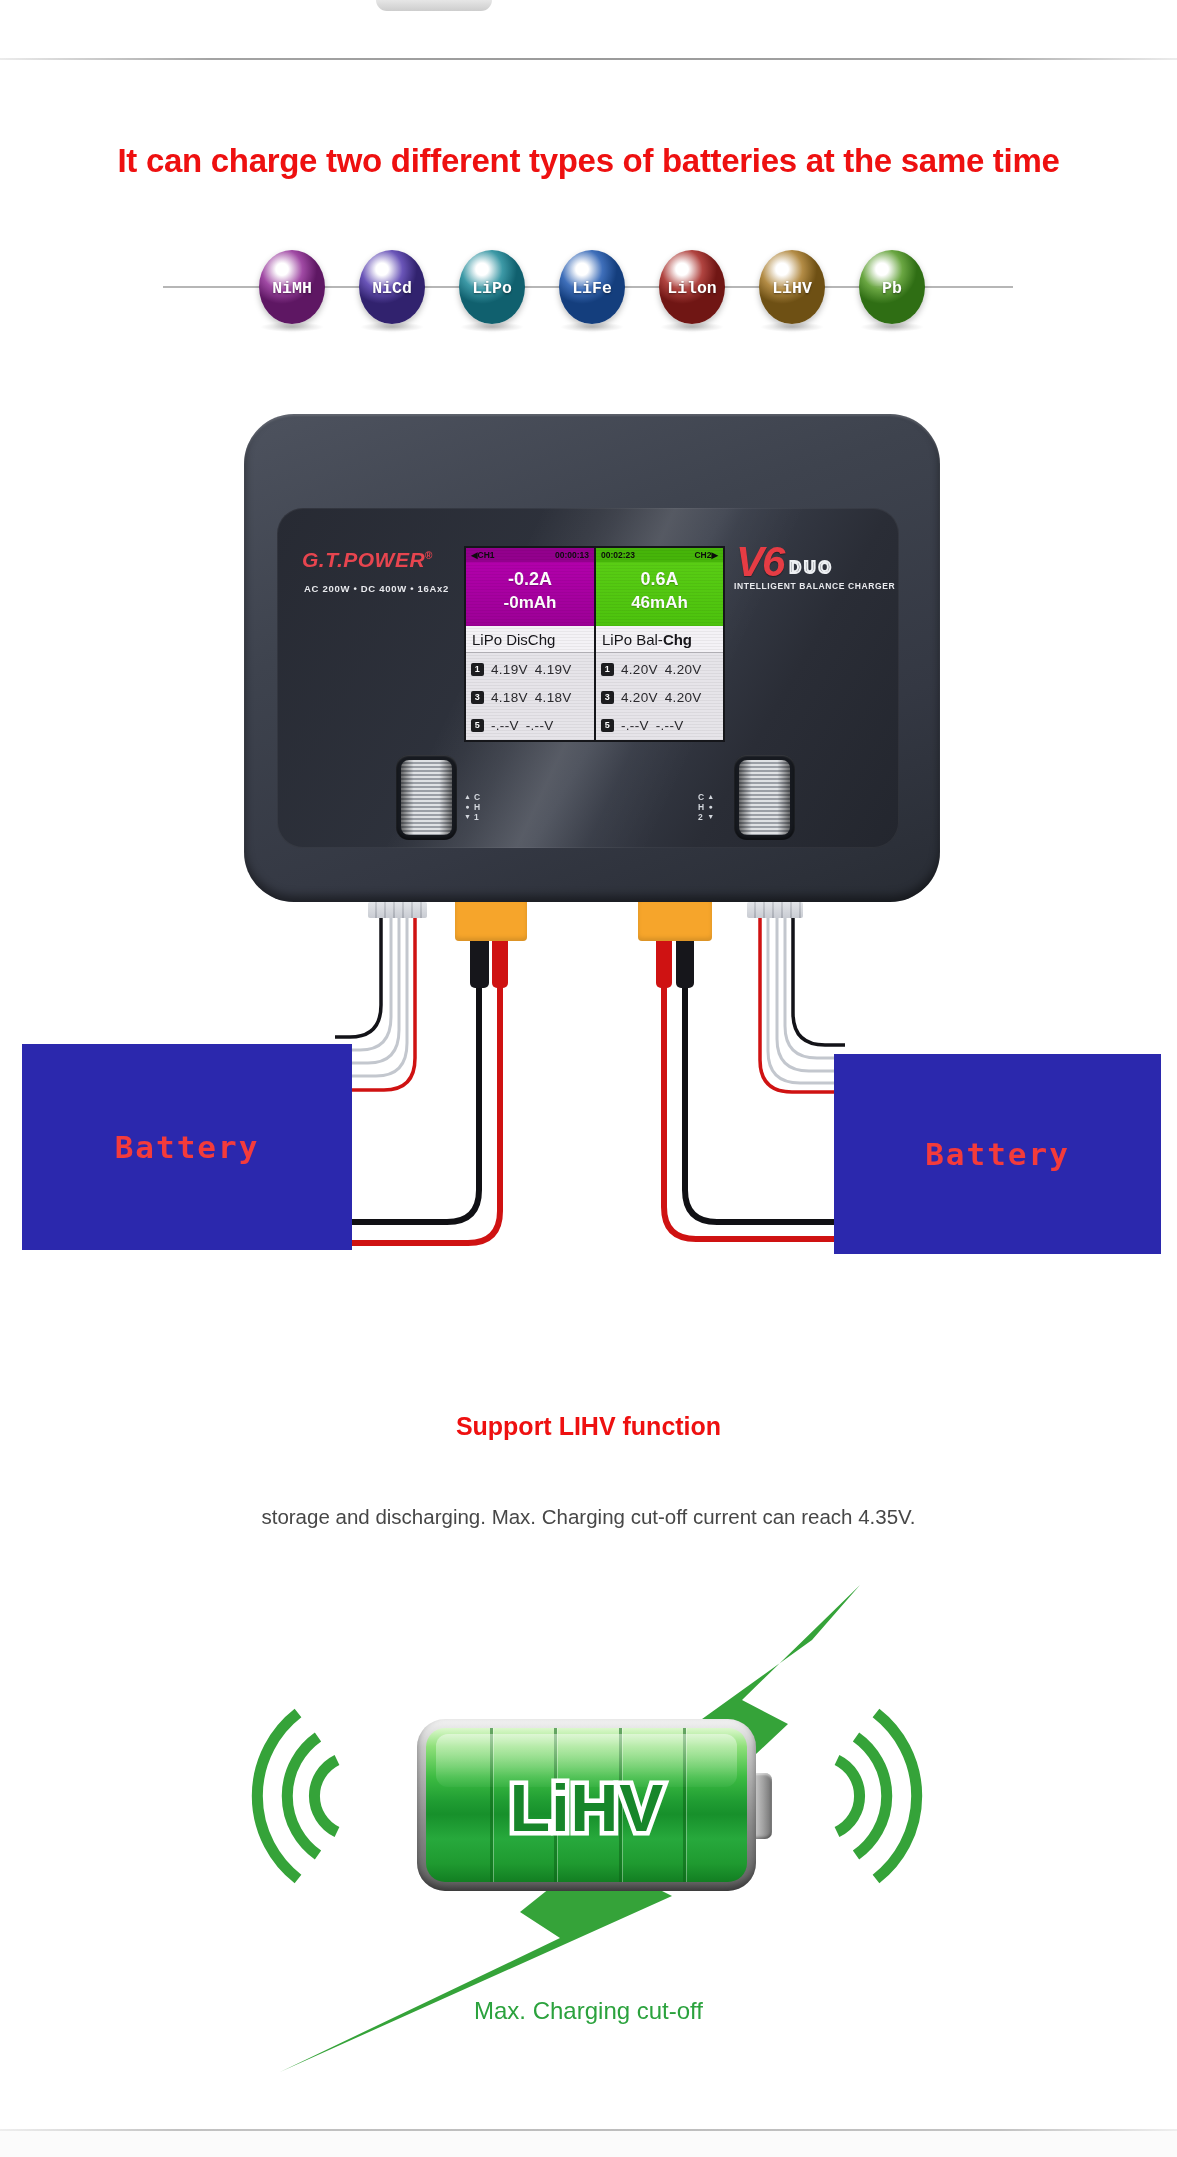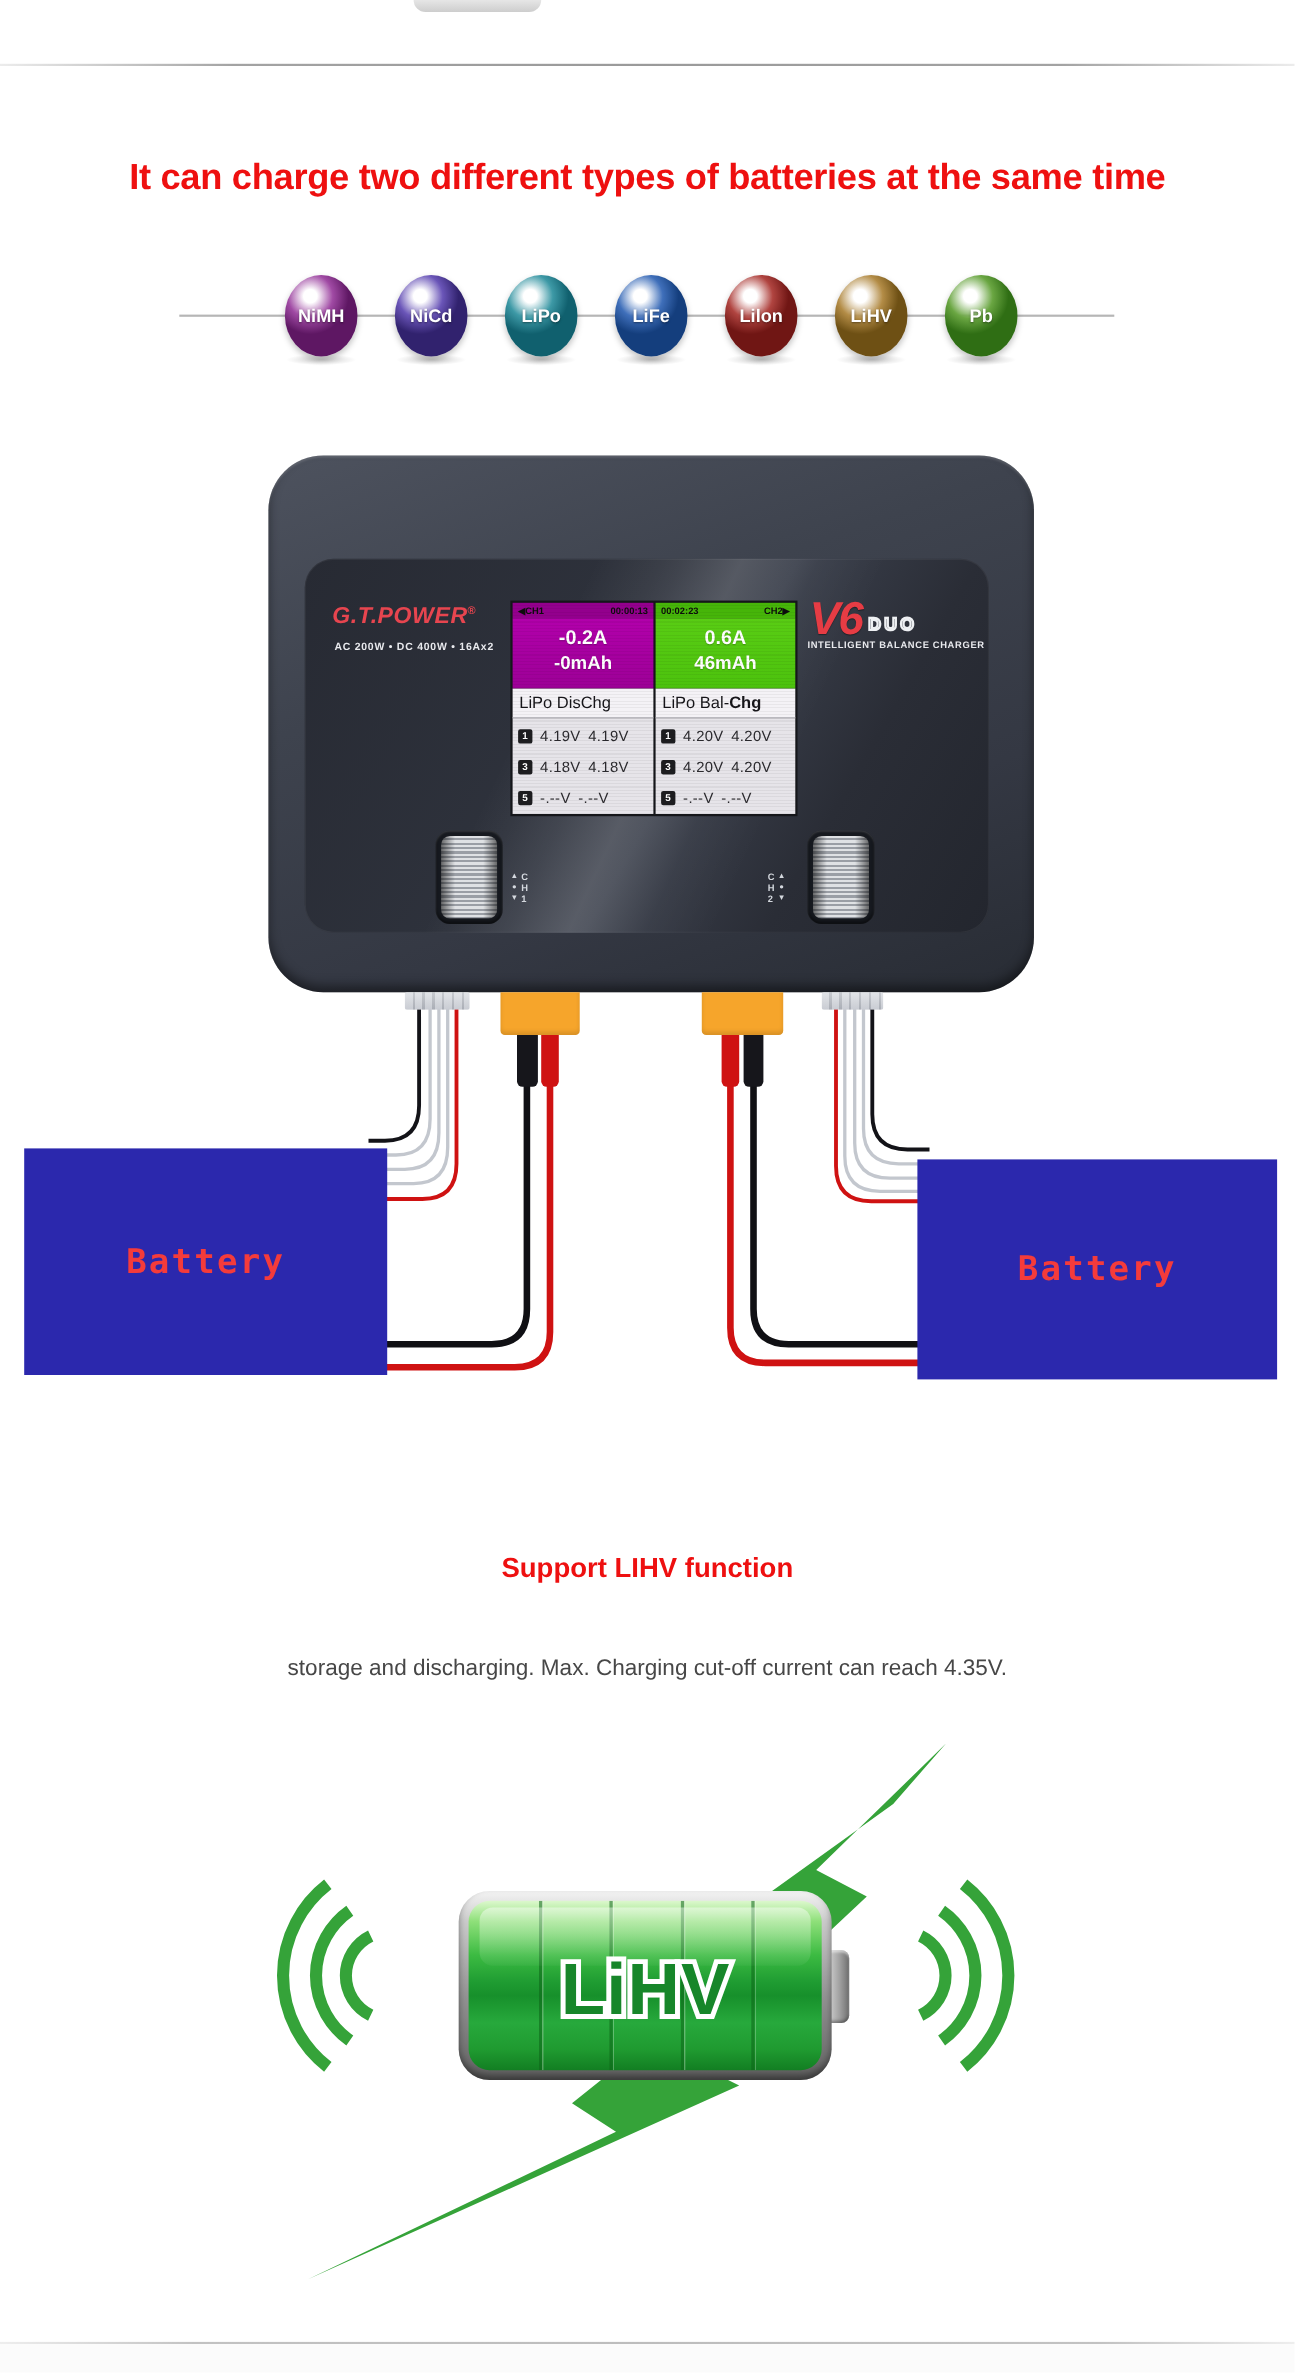--- a/index.html
+++ b/index.html
@@ -28,21 +28,21 @@
     font-size:25px; font-weight:700; color:#ee1010; }
   .para { left:0; top:1494px; width:1177px; text-align:center;
     font-size:20.5px; line-height:45px; color:#474747; }
 
   
   .ball-line { left:163px; top:286px; width:850px; height:2px; background:#b6b6b6; }
   .ball { top:250px; width:66px; height:74px; border-radius:50%;
     display:flex; align-items:center; justify-content:center;
     box-shadow:0 3px 6px rgba(0,0,0,.25); }
   .ball span { color:#fff; font-size:16.5px; font-weight:700;
-    text-shadow:0 1px 2px rgba(0,0,0,.45); transform:translateY(1px); }
+    text-shadow:0 1px 2px rgba(0,0,0,.45); transform:translateY(1px);font-family:Liberation Mono, monospace; }
   .ball-shadow { top:322px; width:64px; height:10px; border-radius:50%;
     background:radial-gradient(ellipse at center, rgba(0,0,0,.20), rgba(0,0,0,0) 70%); }
 
   
   .charger { left:244px; top:414px; width:696px; height:488px;
     border-radius:50px; 
     background:linear-gradient(160deg,#4d525e 0%,#3e434e 35%,#343843 70%,#282c34 100%);
     box-shadow:inset 0 2px 2px rgba(255,255,255,.14), inset 0 -6px 10px rgba(0,0,0,.45); }
   .panel { left:33px; top:94px; width:622px; height:340px; border-radius:26px;
     background:linear-gradient(120deg,#272a33 0%,#2e323c 40%,#3a3f4b 55%,#2a2d36 75%,#23262e 100%);
@@ -365,16 +365,17 @@
     <div class="lihv-sep" style="left:60%"></div>
     <div class="lihv-sep" style="left:80%"></div>
     <div class="lihv-gloss"></div>
   </div>
   <svg class="lihv-text-svg" viewBox="0 0 339 172">
     <text x="170" y="112" text-anchor="middle" font-family="Liberation Sans, sans-serif" font-size="66" font-weight="bold" letter-spacing="1" paint-order="stroke" stroke="#ffffff" stroke-width="9" fill="#17862a" id="lihv-text">LiHV</text>
   </svg>
 </div>
 
 <div class="abs cap-green">
+  <div>Max. Charging cut-off</div>
 </div>
 
 <div class="abs divider bottom"></div>
 <div class="abs bottom-strip"></div>
 
 </body></html>

